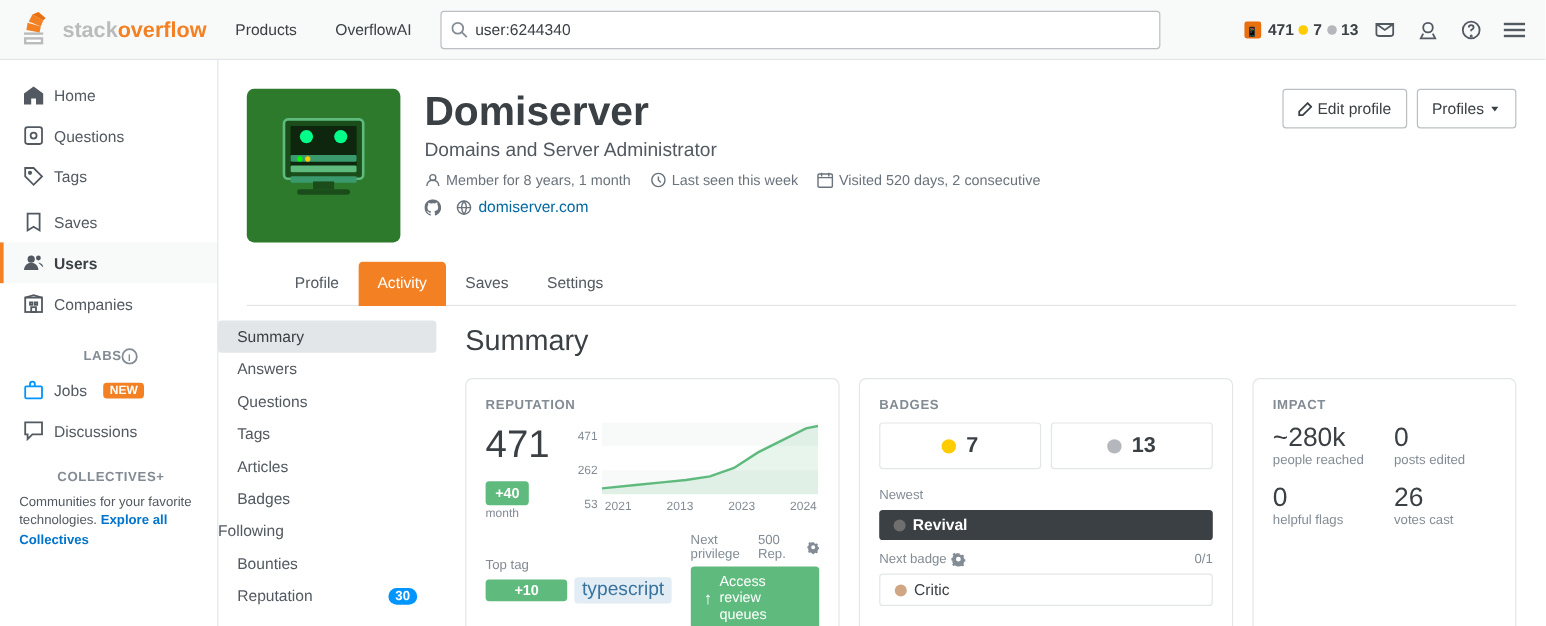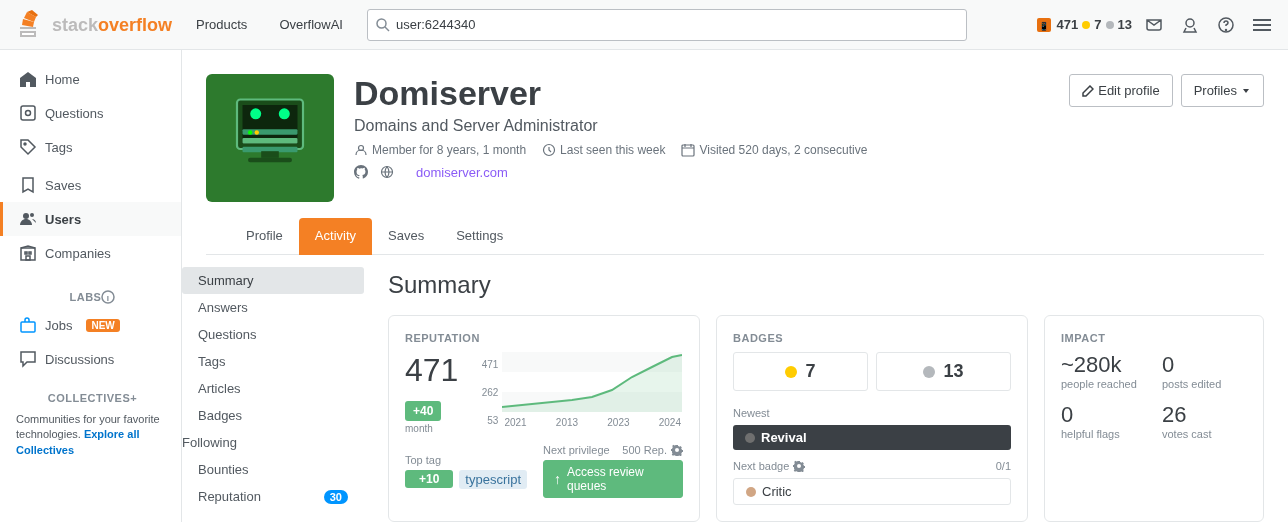--- a/index.html
+++ b/index.html
@@ -72,21 +72,21 @@
       background: #2d7a2d; display: flex; align-items: center; justify-content: center;
       overflow: hidden;
     }
     .profile-avatar svg { width: 110px; height: 110px; }
     .profile-info { flex: 1; }
     .profile-name { font-size: 34px; font-weight: 700; color: #3b4045; margin-bottom: 4px; }
     .profile-title { font-size: 16px; color: #525960; margin-bottom: 8px; }
     .profile-meta { display: flex; gap: 16px; flex-wrap: wrap; margin-bottom: 8px; }
     .profile-meta-item { display: flex; align-items: center; gap: 4px; font-size: 12px; color: #6a737c; }
     .profile-links { display: flex; gap: 12px; }
-    .profile-link { display: flex; gap: 22px; color: #8b5cf6; font-size: 13px; text-decoration: none; }
+    .profile-link { display: flex; align-items: center; gap: 5px; color: #0369a1; font-size: 13px; text-decoration: none; }
     .profile-actions { display: flex; gap: 8px; margin-left: auto; margin-top: 0; }
     .btn { padding: 8px 12px; border-radius: 3px; font-size: 13px; cursor: pointer; border: 1px solid; }
     .btn-secondary { background: #fff; border-color: #bbbfc4; color: #3b4045; display: flex; align-items: center; gap: 4px; }
 
     
     .profile-tabs { display: flex; gap: 0; border-bottom: 1px solid #e3e6e8; margin-top: 16px; padding: 0 24px; }
     .profile-tab {
       padding: 10px 16px; font-size: 13px; color: #525960; cursor: pointer;
       border-bottom: 2px solid transparent; margin-bottom: -1px; text-decoration: none;
     }
@@ -115,22 +115,22 @@
     .card {
       border: 1px solid #e3e6e8; border-radius: 6px; padding: 16px;
       background: #fff;
     }
     .card-reputation { flex: 1; min-width: 0; }
     .card-badges { flex: 1; min-width: 0; }
     .card-impact { width: 220px; flex-shrink: 0; }
     .card-label { font-size: 11px; font-weight: 700; text-transform: uppercase; color: #838c95; letter-spacing: 0.5px; margin-bottom: 8px; }
     .rep-number { font-size: 32px; font-weight: 400; color: #3b4045; margin-bottom: 8px; }
     .rep-gain { display: inline-block; background: #5eba7d; color: #fff; padding: 3px 8px; border-radius: 3px; font-size: 12px; font-weight: 700; margin-top: 4px; }
-    .tag-badge-green { background: #5eba7d; color: #fff; padding: 2px 14px; border-radius: 3px; font-size: 12px; font-weight: 700; }
-    .tag-name { background: #e1ecf4; color: #39739d; padding: 2px 6px; border-radius: 3px; font-size: 13px; }
+    .tag-badge-green { background: #5eba7d; color: #fff; padding: 2px 24px; border-radius: 3px; font-size: 12px; font-weight: 700; }
+    .tag-name { background: #e1ecf4; color: #39739d; padding: 2px 6px; border-radius: 3px; font-size: 16px; }
     .privilege-bar {
       background: #5eba7d; color: #fff; border: 1px solid #5eba7d;
       border-radius: 3px; padding: 4px 10px; font-size: 12px; display: flex;
       align-items: center; gap: 6px; cursor: pointer;
     }
     .privilege-bar-icon { font-size: 14px; }
 
     
     .badges-row { display: flex; gap: 8px; margin-bottom: 16px; }
     .badge-count-box {

